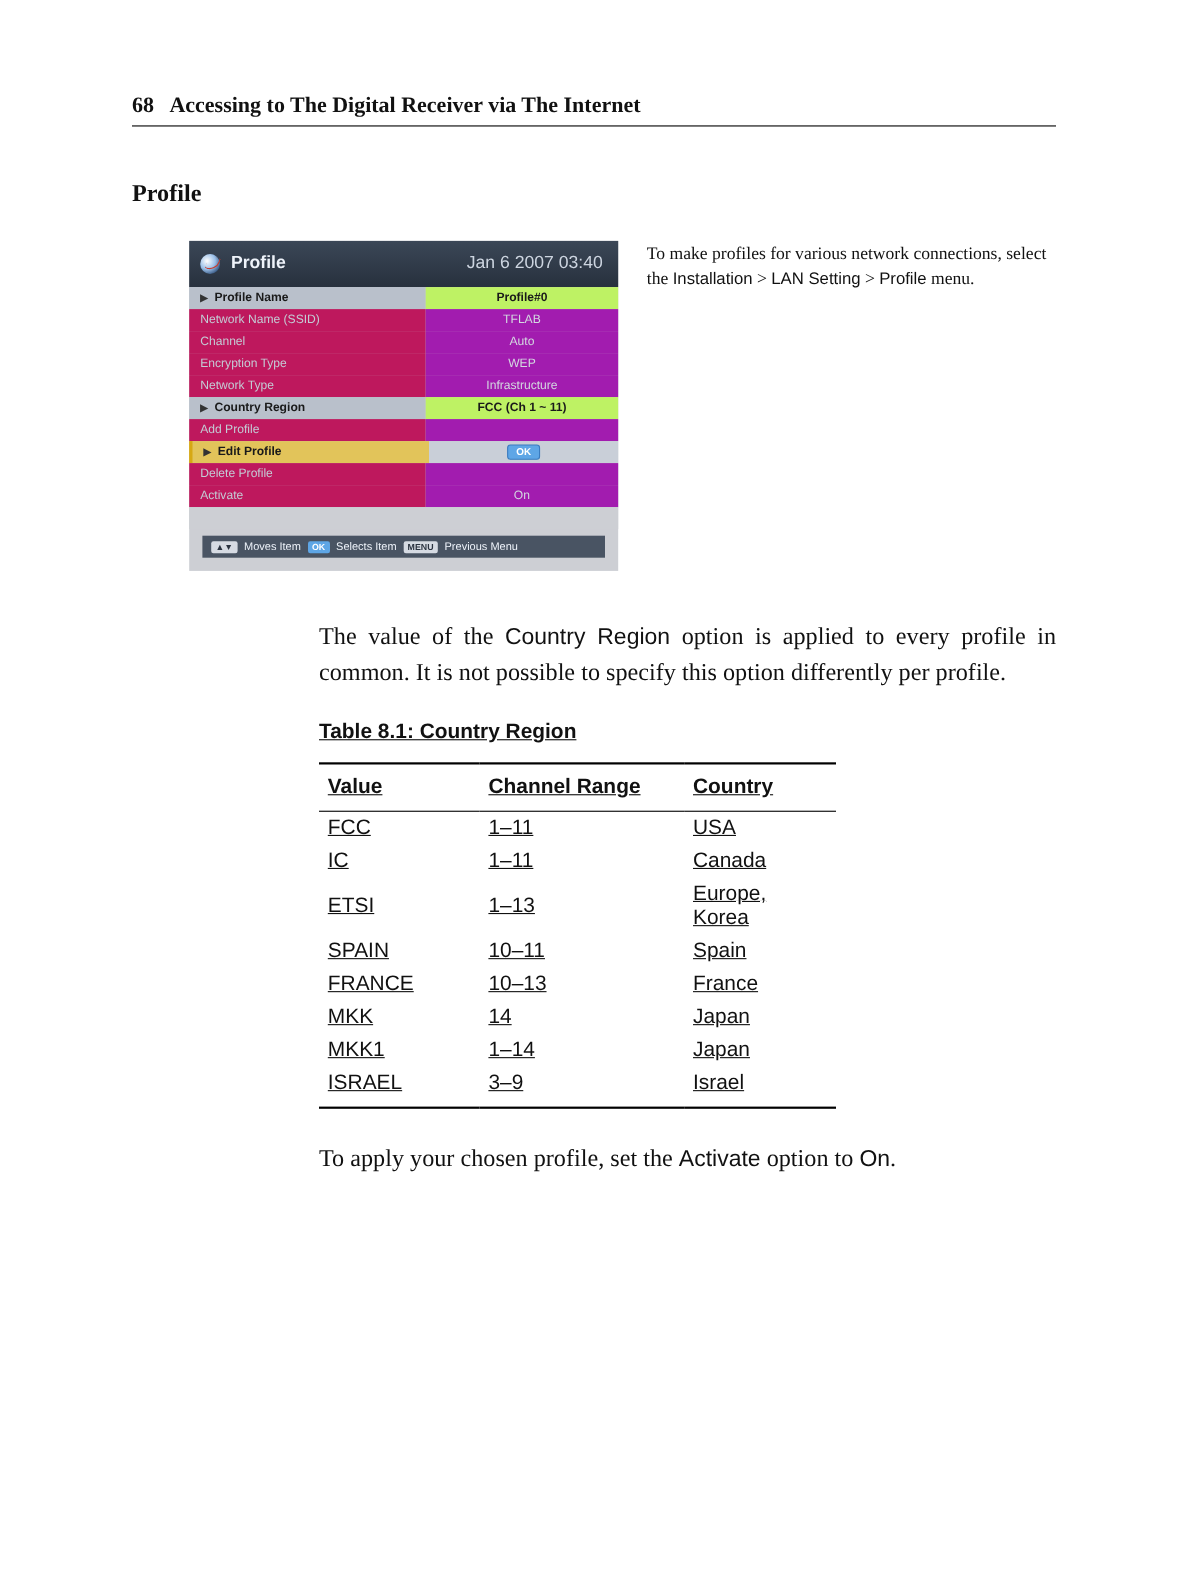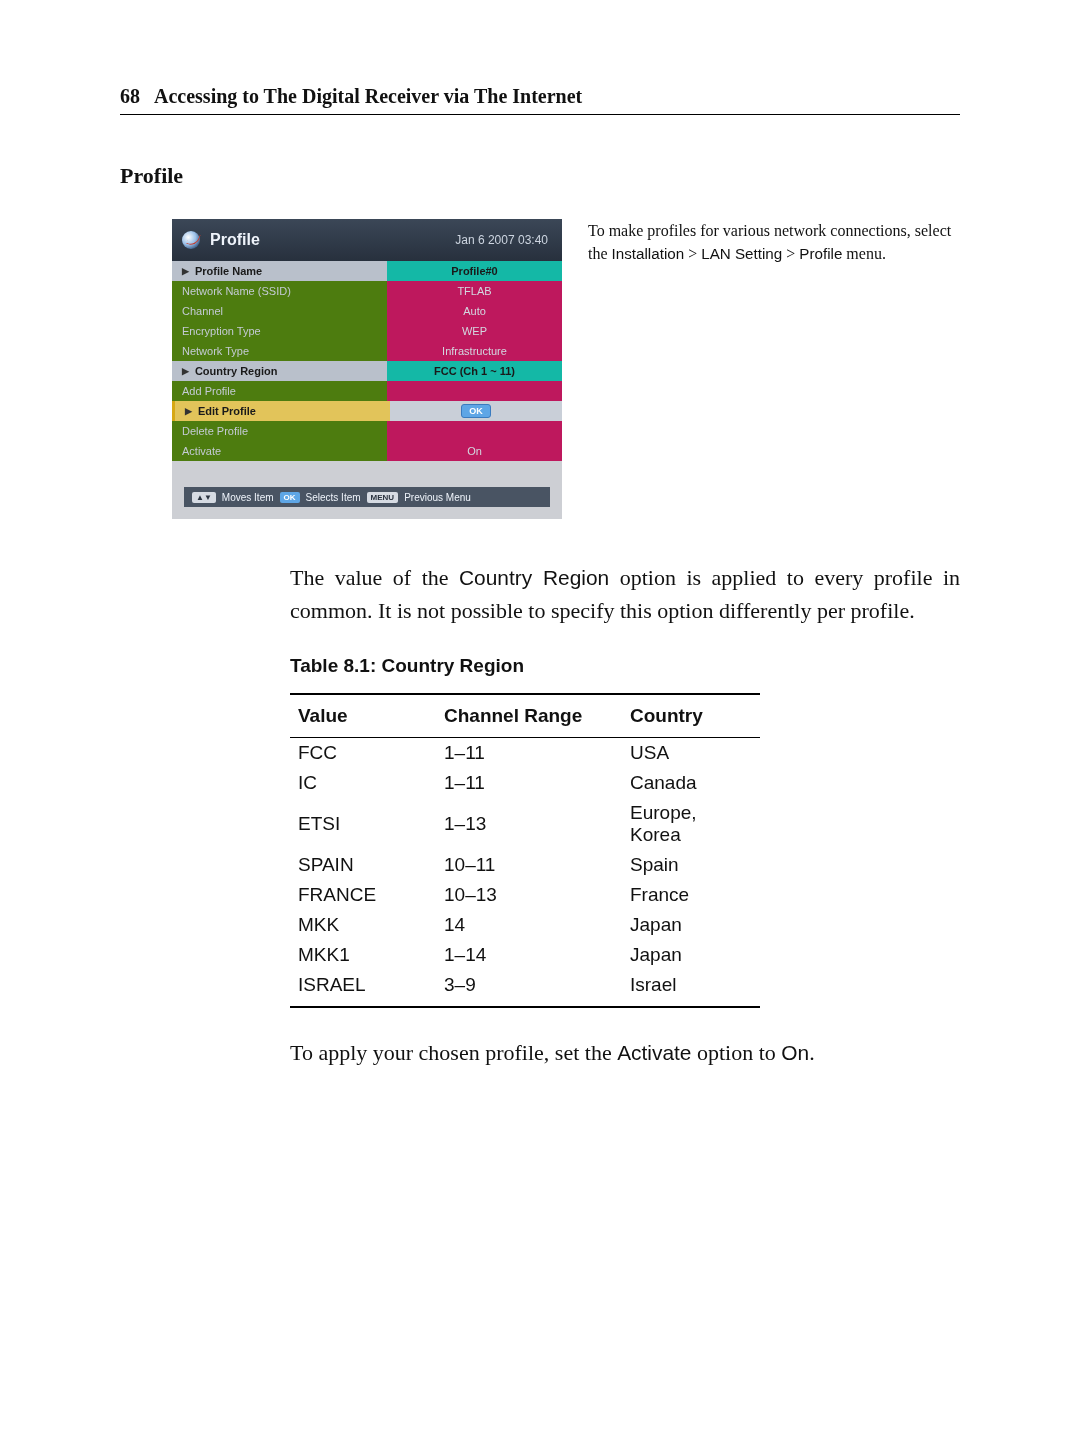--- a/index.html
+++ b/index.html
@@ -103,67 +103,67 @@
     left: 6px; top: 2px;
     width: 10px; height: 12px;
     border: 1.5px solid #c83c2e;
     border-left: none;
     border-top: none;
     border-radius: 0 0 10px 0;
     transform: rotate(20deg);
   }
   .shot-title .ts {
     font-weight: 400;
-    font-size: 12px;
+    font-size: 16px;
     color: #cdd5e0;
   }
 
   .shot-rows { }
   .shot-row {
     display: flex;
     font-size: 11px;
   }
   .shot-row .k, .shot-row .v {
     height: 20px;
     display: flex;
     align-items: center;
     padding: 0 10px;
   }
   .shot-row .k {
     width: 195px;
-    background: #4d7c0f;
+    background: #be185d;
     color: #c4cbd5;
     gap: 6px;
   }
   .shot-row .v {
     flex: 1;
     background: #828d9b;
     color: #d3d8e0;
     justify-content: center;
   }
   .shot-row.active .k {
     background: #b9c0cb;
     color: #1a1a1a;
     font-weight: 700;
   }
   .shot-row.active .v {
-    background: #14b8a6;
+    background: #bef264;
     color: #1a1a1a;
     font-weight: 700;
   }
   .shot-row.hl .k {
     background: #e2c45a;
     color: #1a1a1a;
     font-weight: 700;
     border-left: 3px solid #d6a814;
   }
   .shot-row.hl .v {
     background: #c9cfd8;
   }
-  .shot-row.dim .v { background: #be185d; }
+  .shot-row.dim .v { background: #a21caf; }
   .shot-row.pad .k, .shot-row.pad .v {
     background: #cdcfd4;
   }
 
   .tri {
     color: #8f99a8;
     font-size: 9px;
   }
   .shot-row.active .tri, .shot-row.hl .tri { color: #333; }
 
@@ -200,20 +200,21 @@
     font-size: 8px;
     font-weight: 700;
     padding: 1px 4px;
   }
   .kb.ok { background: #5ea6e6; color: #fff; }
 
   
   .tblblock {
     margin-left: 170px;
     margin-bottom: 28px;
+    text-decoration: underline;
   }
   .tblcaption {
     font-weight: 700;
     font-size: 19px;
     font-family: Arial, Helvetica, sans-serif;
     margin-bottom: 16px;
   }
   table.cr {
     border-collapse: collapse;
     width: 470px;

